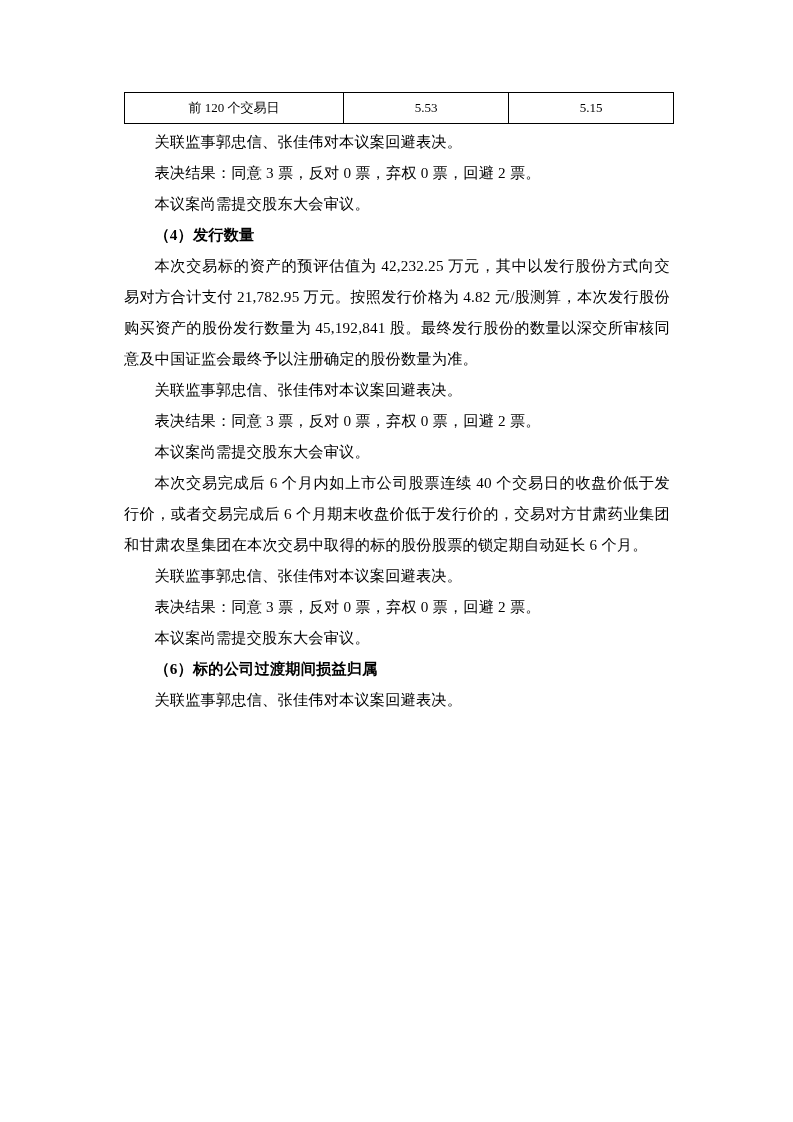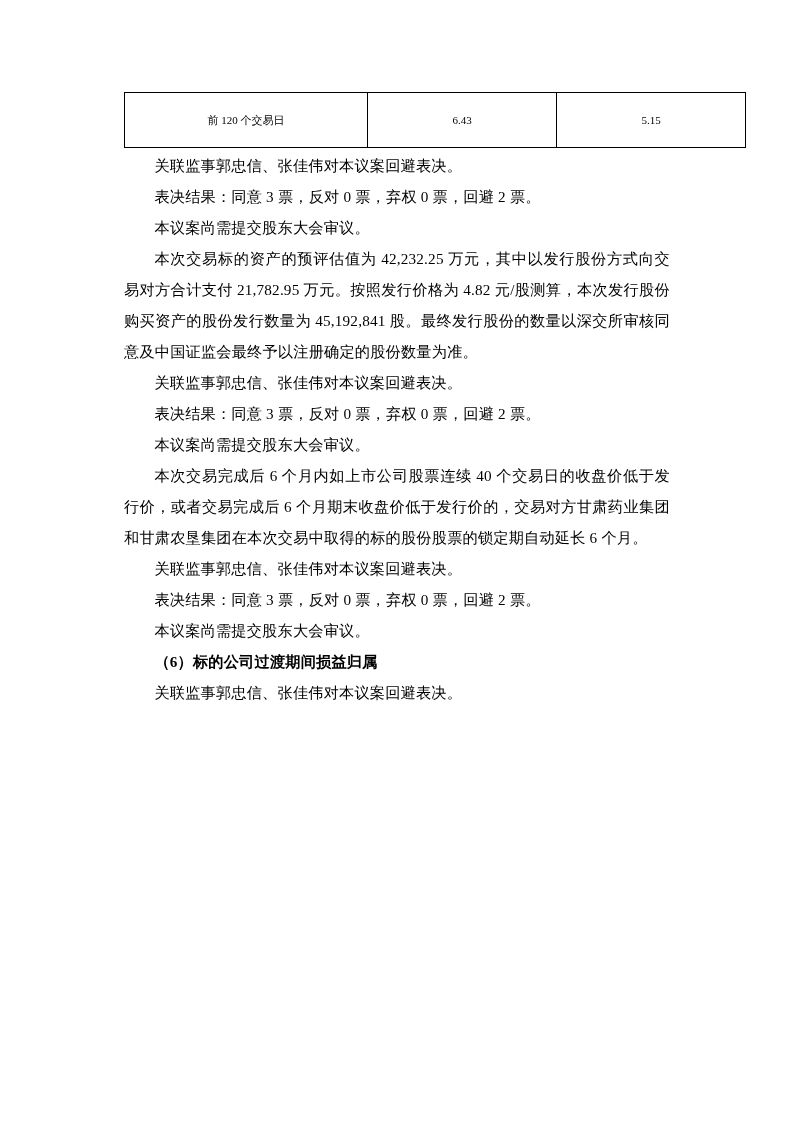--- a/index.html
+++ b/index.html
@@ -27,23 +27,23 @@
   table.topmetrics {
     border-collapse: collapse;
     width: 546px;
     table-layout: fixed;
   }
   table.topmetrics td {
     border: 1px solid #000000;
     height: 30px;
     text-align: center;
     vertical-align: middle;
-    font-size: 11px;
+    font-size: 13px;
     font-family: "Liberation Serif", "DejaVu Serif", serif;
-    padding: 12px;
+    padding: 0;
   }
   td.c1 { width: 218px; }
   td.c2 { width: 164px; }
   td.c3 { width: 164px; }
 
   p {
     margin: 0;
     font-size: 15.2px;
     line-height: 31px;
     text-align: justify;
@@ -64,30 +64,31 @@
 </head>
 <body>
 
 <div class="page">
   <div class="content">
 
     <table class="topmetrics">
       <tbody>
           <tr>
         <td class="c1">前 120 个交易日</td>
-        <td class="c2">6.43</td>
+        <td class="c2">5.53</td>
         <td class="c3">5.15</td>
       </tr>
     </tbody>
       </table>
 
     <div class="body-block">
       <p class="indent">关联监事郭忠信、张佳伟对本议案回避表决。</p>
       <p class="indent">表决结果：同意 3 票，反对 0 票，弃权 0 票，回避 2 票。</p>
       <p class="indent">本议案尚需提交股东大会审议。</p>
+      <p class="heading">（4）发行数量</p>
       <p class="indent">本次交易标的资产的预评估值为 42,232.25 万元，其中以发行股份方式向交易对方合计支付 21,782.95 万元。按照发行价格为 4.82 元/股测算，本次发行股份购买资产的股份发行数量为 45,192,841 股。最终发行股份的数量以深交所审核同意及中国证监会最终予以注册确定的股份数量为准。</p>
       <p class="indent">关联监事郭忠信、张佳伟对本议案回避表决。</p>
       <p class="indent">表决结果：同意 3 票，反对 0 票，弃权 0 票，回避 2 票。</p>
       <p class="indent">本议案尚需提交股东大会审议。</p>
       <p class="indent">本次交易完成后 6 个月内如上市公司股票连续 40 个交易日的收盘价低于发行价，或者交易完成后 6 个月期末收盘价低于发行价的，交易对方甘肃药业集团和甘肃农垦集团在本次交易中取得的标的股份股票的锁定期自动延长 6 个月。</p>
       <p class="indent">关联监事郭忠信、张佳伟对本议案回避表决。</p>
       <p class="indent">表决结果：同意 3 票，反对 0 票，弃权 0 票，回避 2 票。</p>
       <p class="indent">本议案尚需提交股东大会审议。</p>
       <p class="heading">（6）标的公司过渡期间损益归属</p>
       <p class="indent">关联监事郭忠信、张佳伟对本议案回避表决。</p>

